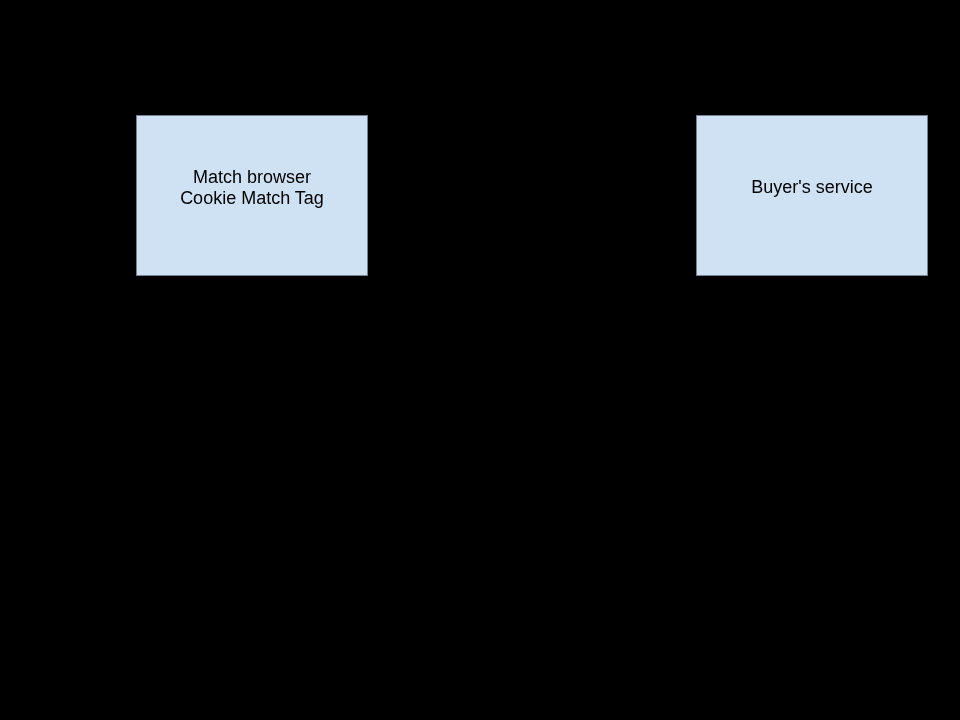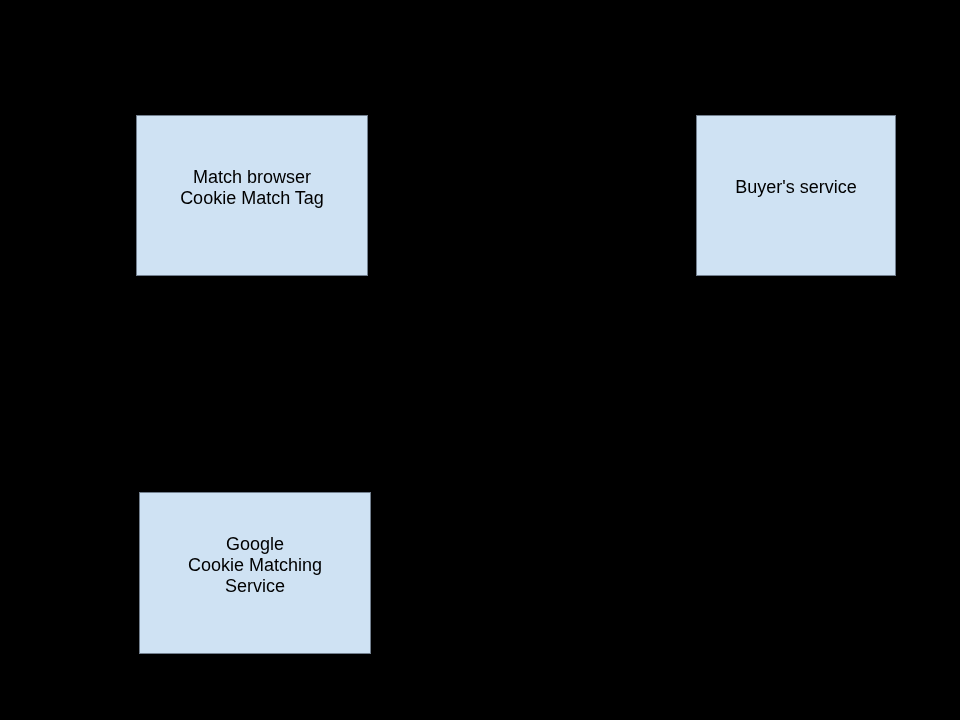--- a/index.html
+++ b/index.html
@@ -34,21 +34,21 @@
   }
   #node-user-browser {
     left: 136px;
     top: 115px;
     width: 232px;
     height: 161px;
   }
   #node-buyers-service {
     left: 696px;
     top: 115px;
-    width: 200px;
+    width: 232px;
     height: 161px;
   }
   #node-google-cookie-matching-service {
     left: 139px;
     top: 492px;
     width: 232px;
     height: 162px;
   }
 </style>
 </head>
@@ -62,21 +62,14 @@
       <div>Cookie Match Tag</div>
     </div>
   </div>
 
   <div class="node" id="node-buyers-service">
     <div class="node-label">
       <div>Buyer's service</div>
     </div>
   </div>
 
-  <div class="node" id="node-google-cookie-matching-service">
-    <div class="node-label">
-      <div>Google</div>
-      <div>Cookie Matching</div>
-      <div>Service</div>
-    </div>
-  </div>
 
 </div>
 
 </body></html>

